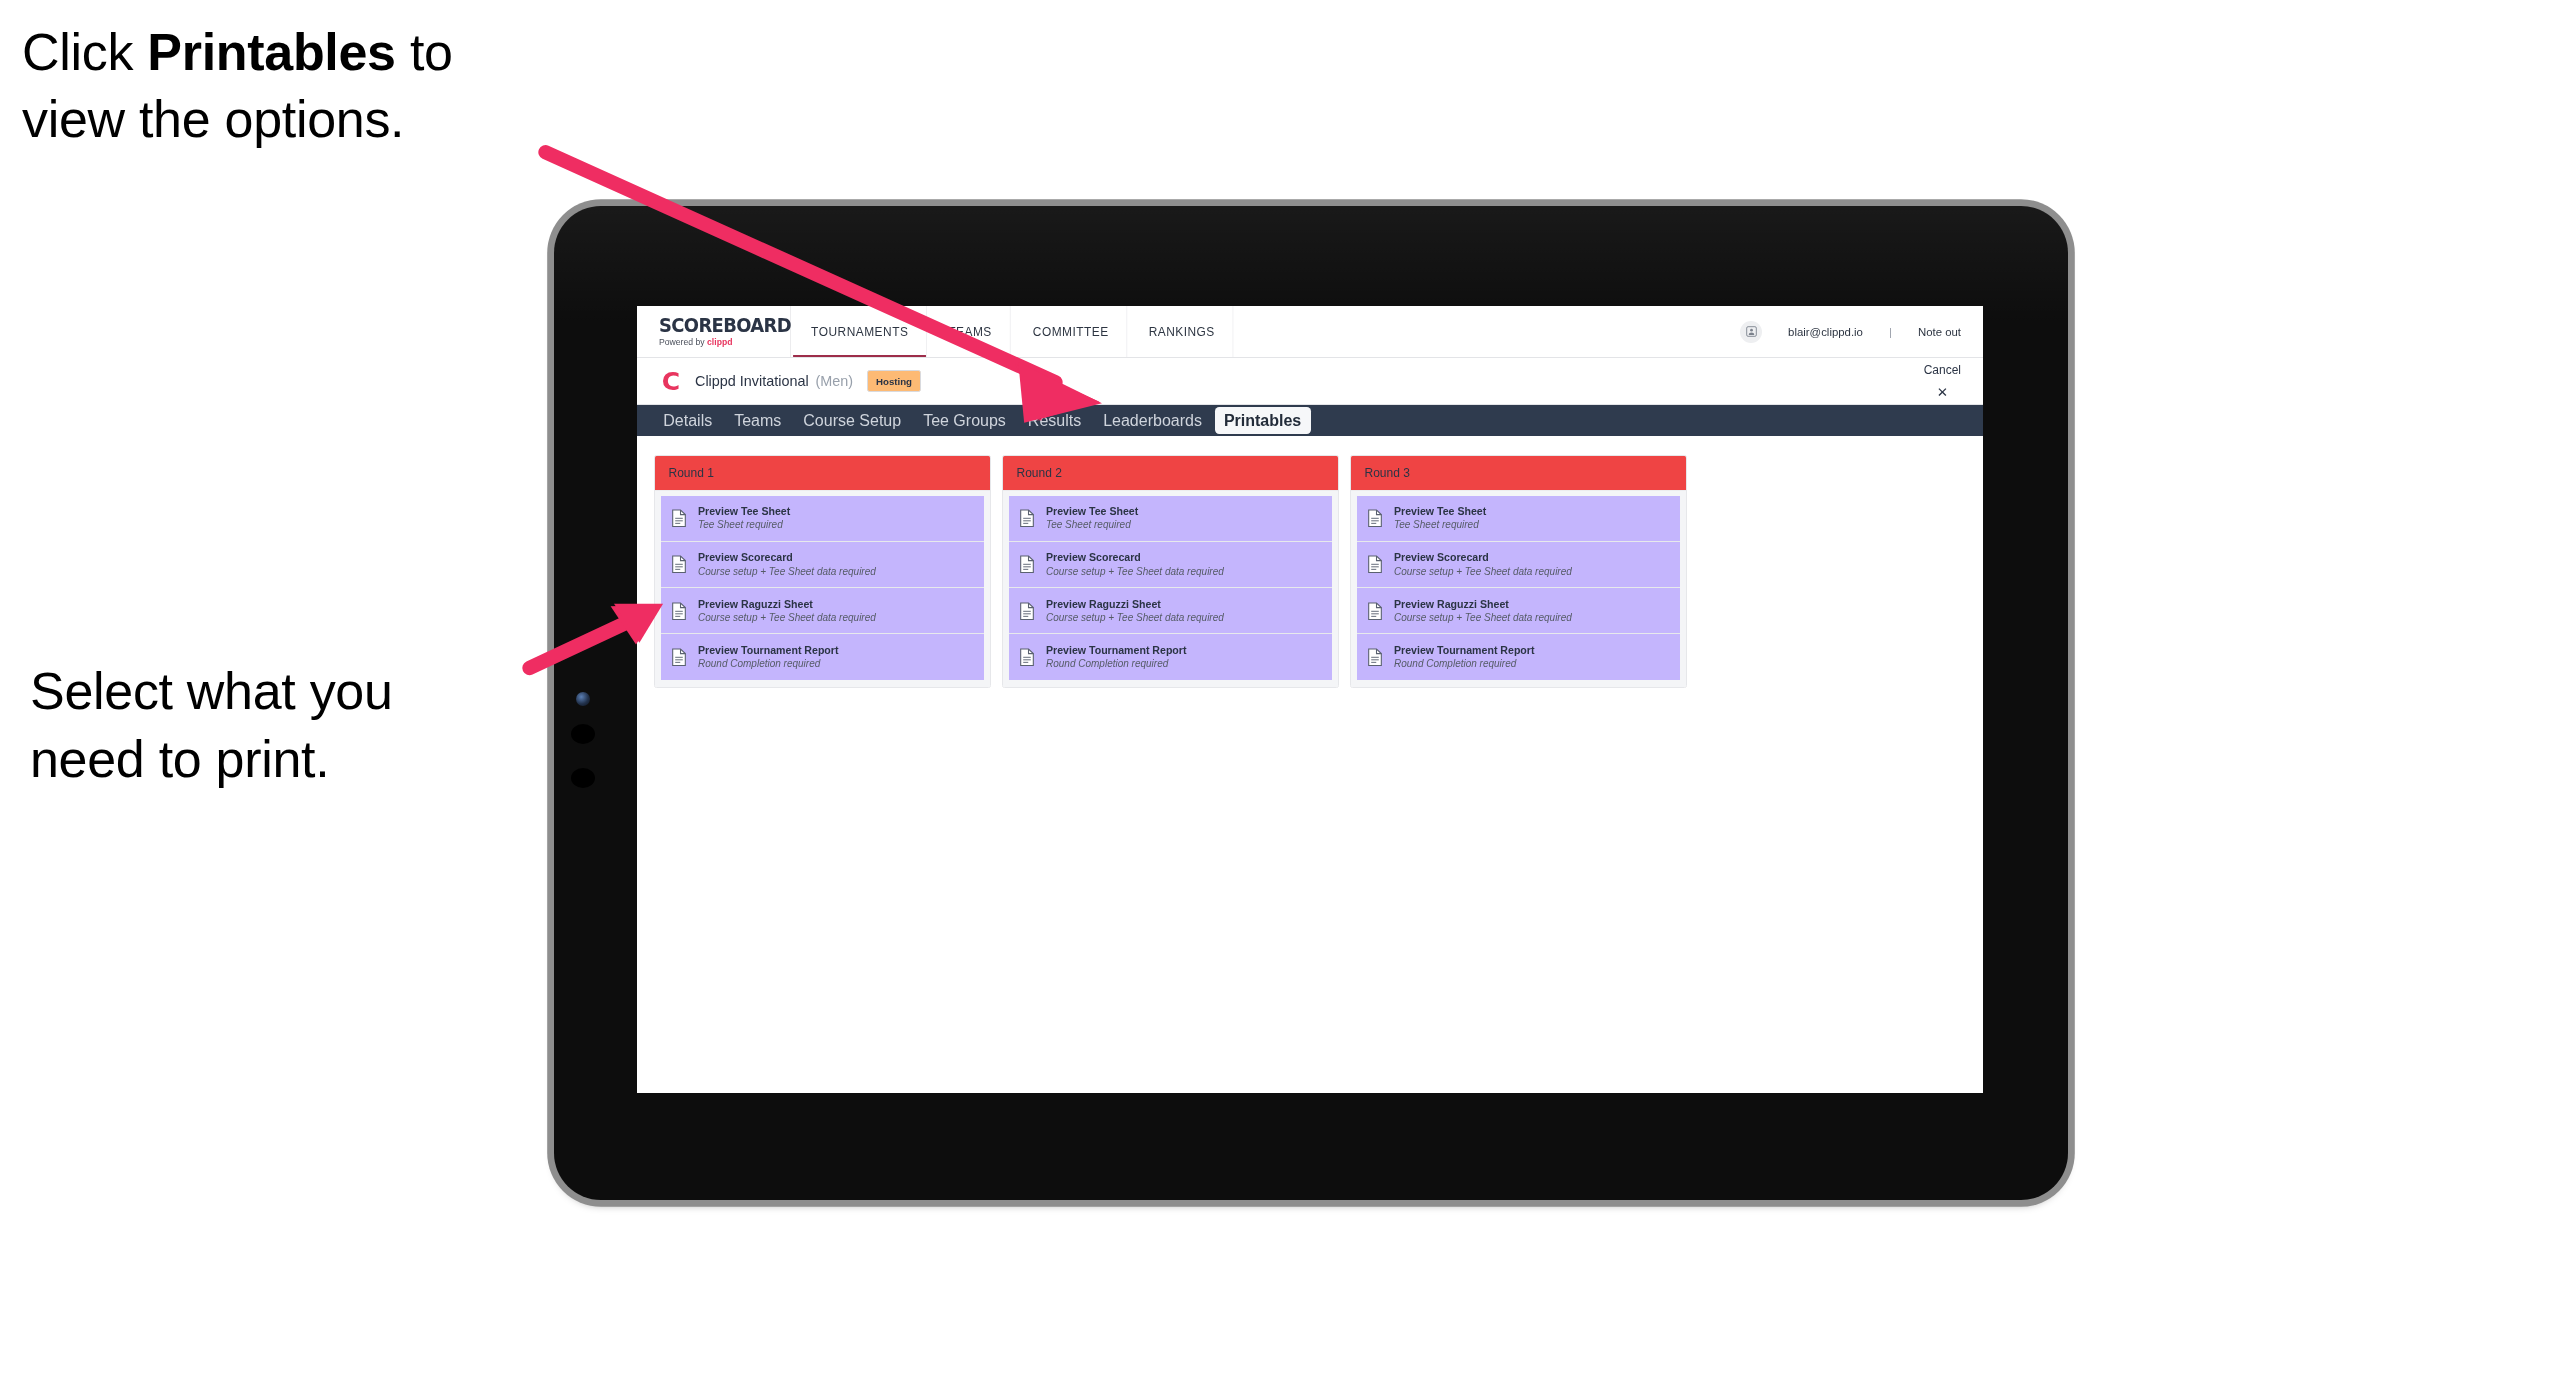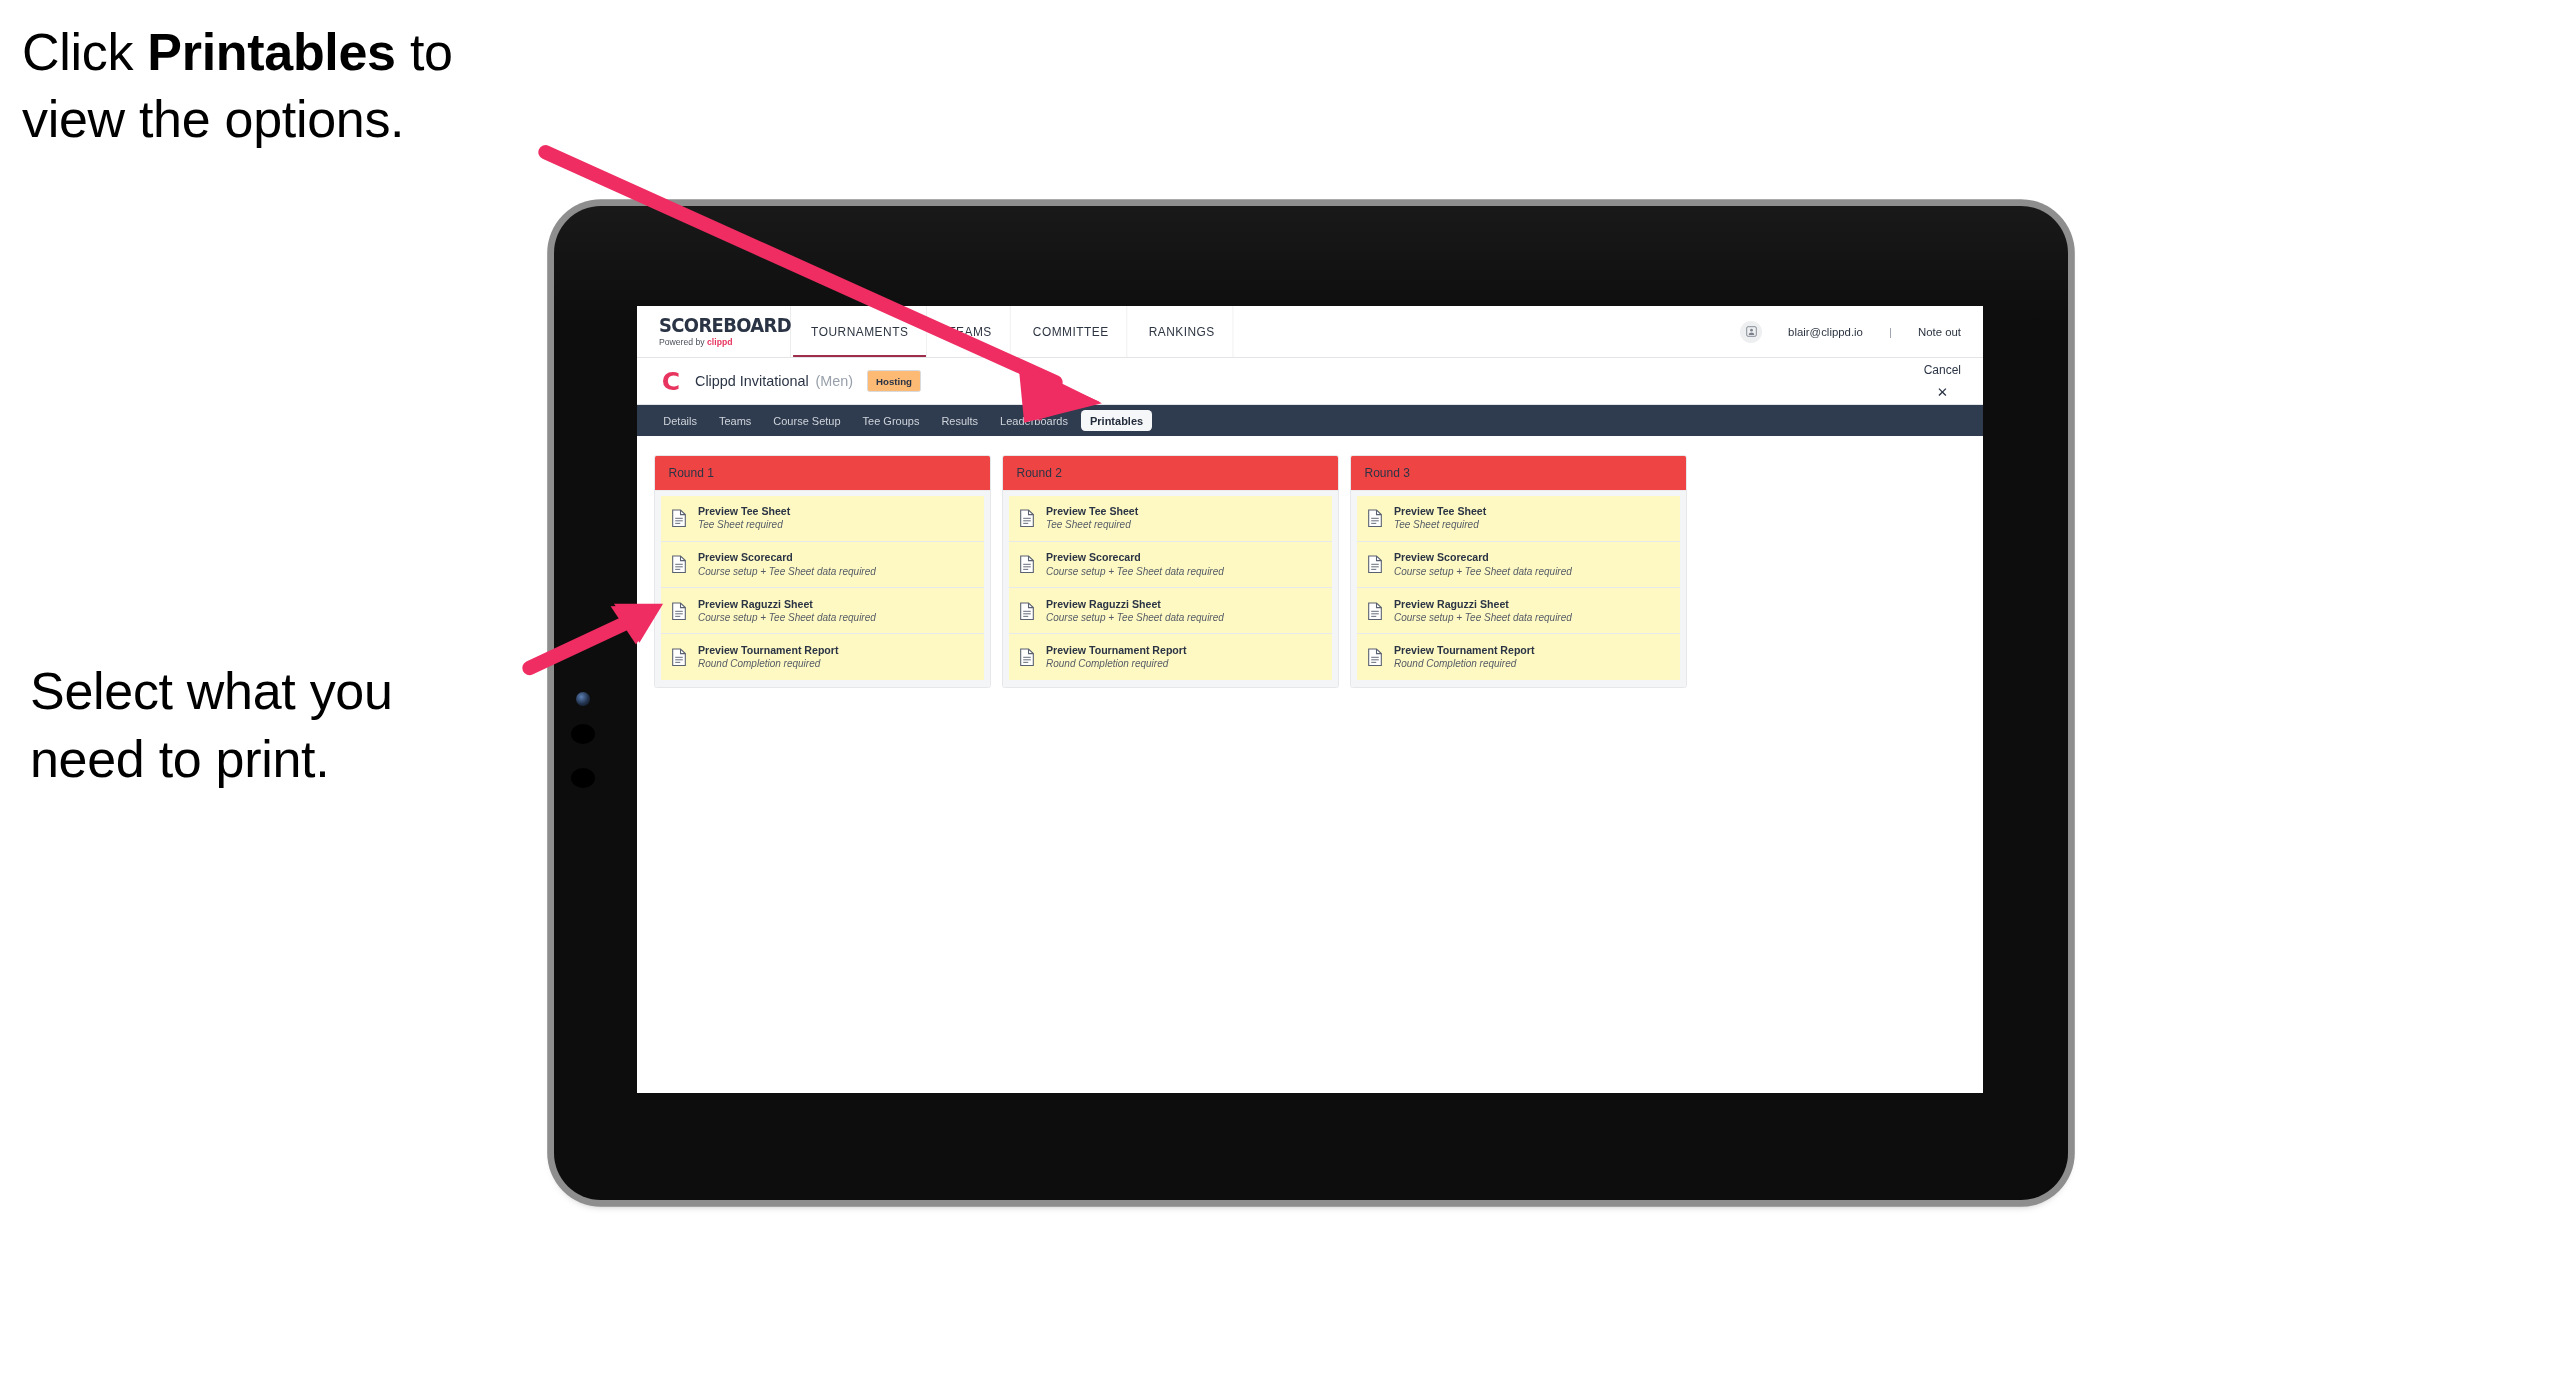--- a/index.html
+++ b/index.html
@@ -135,40 +135,40 @@
     font-size: 12px; color: #2b3445; cursor: pointer; flex-direction: column;
   }
   #cancel .x { font-size: 13.5px; line-height: 1; }
 
   
   #tabstrip {
     height: 31px; background: #2f3b4e;
     display: flex; align-items: center; padding: 0 17px; gap: 3.4px;
   }
   .tab {
-    font-size: 11px; color: #cfd4dc; padding: 4.2px 9.3px; border-radius: 4.2px;
+    font-size: 16px; color: #cfd4dc; padding: 4.2px 9.3px; border-radius: 4.2px;
     cursor: pointer; white-space: nowrap;
   }
   .tab.selected { background: #f6f7f9; color: #232c3a; font-weight: 700; }
 
   
   #board { padding: 18.6px 17px 0 17px; display: flex; gap: 11px; align-items: flex-start; }
   .round-col {
     width: 337px; background: #fff;
     border: 0.8px solid #e6e7ea; border-radius: 2.5px; overflow: hidden;
   }
   .round-head {
     height: 35px; display: flex; align-items: center; padding: 0 13.5px;
     font-size: 12px; color: #2b3445; background: #ef4444;
     border-bottom: 0.8px solid #ececee;
   }
   .round-body { background: #f4f5f7; padding: 5px 6px 7.6px 6px; }
   .doc-row {
     display: flex; align-items: center; gap: 11px;
-    background: #fef9c3; padding: 8.5px 10px;
+    background: #c4b5fd; padding: 8.5px 10px;
     border-bottom: 0.8px solid #e7e9ec; cursor: pointer;
   }
   .doc-row:last-child { border-bottom: none; }
   .doc-ico { flex: 0 0 auto; width: 16px; height: 18.6px; color: #5a6170; }
   .doc-title { font-size: 10.6px; font-weight: 700; color: #2b3445; line-height: 1.35; }
   .doc-sub   { font-size: 10px; font-style: italic; color: #555b66; line-height: 1.4; }
 
   
   #arrows { position: absolute; left: 0; top: 0; width: 2576px; height: 1386px; pointer-events: none; }
 </style>

